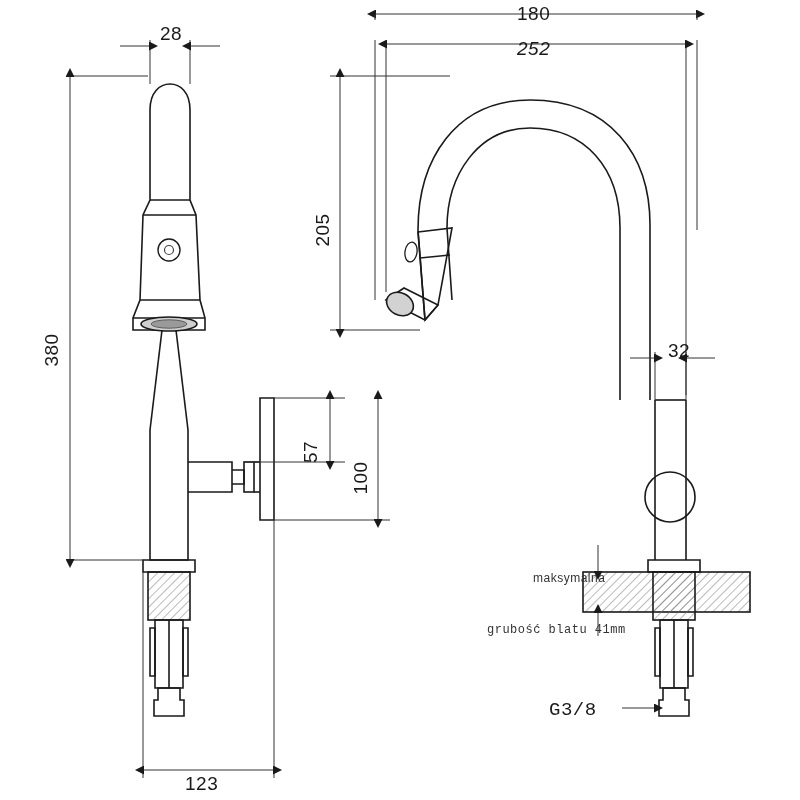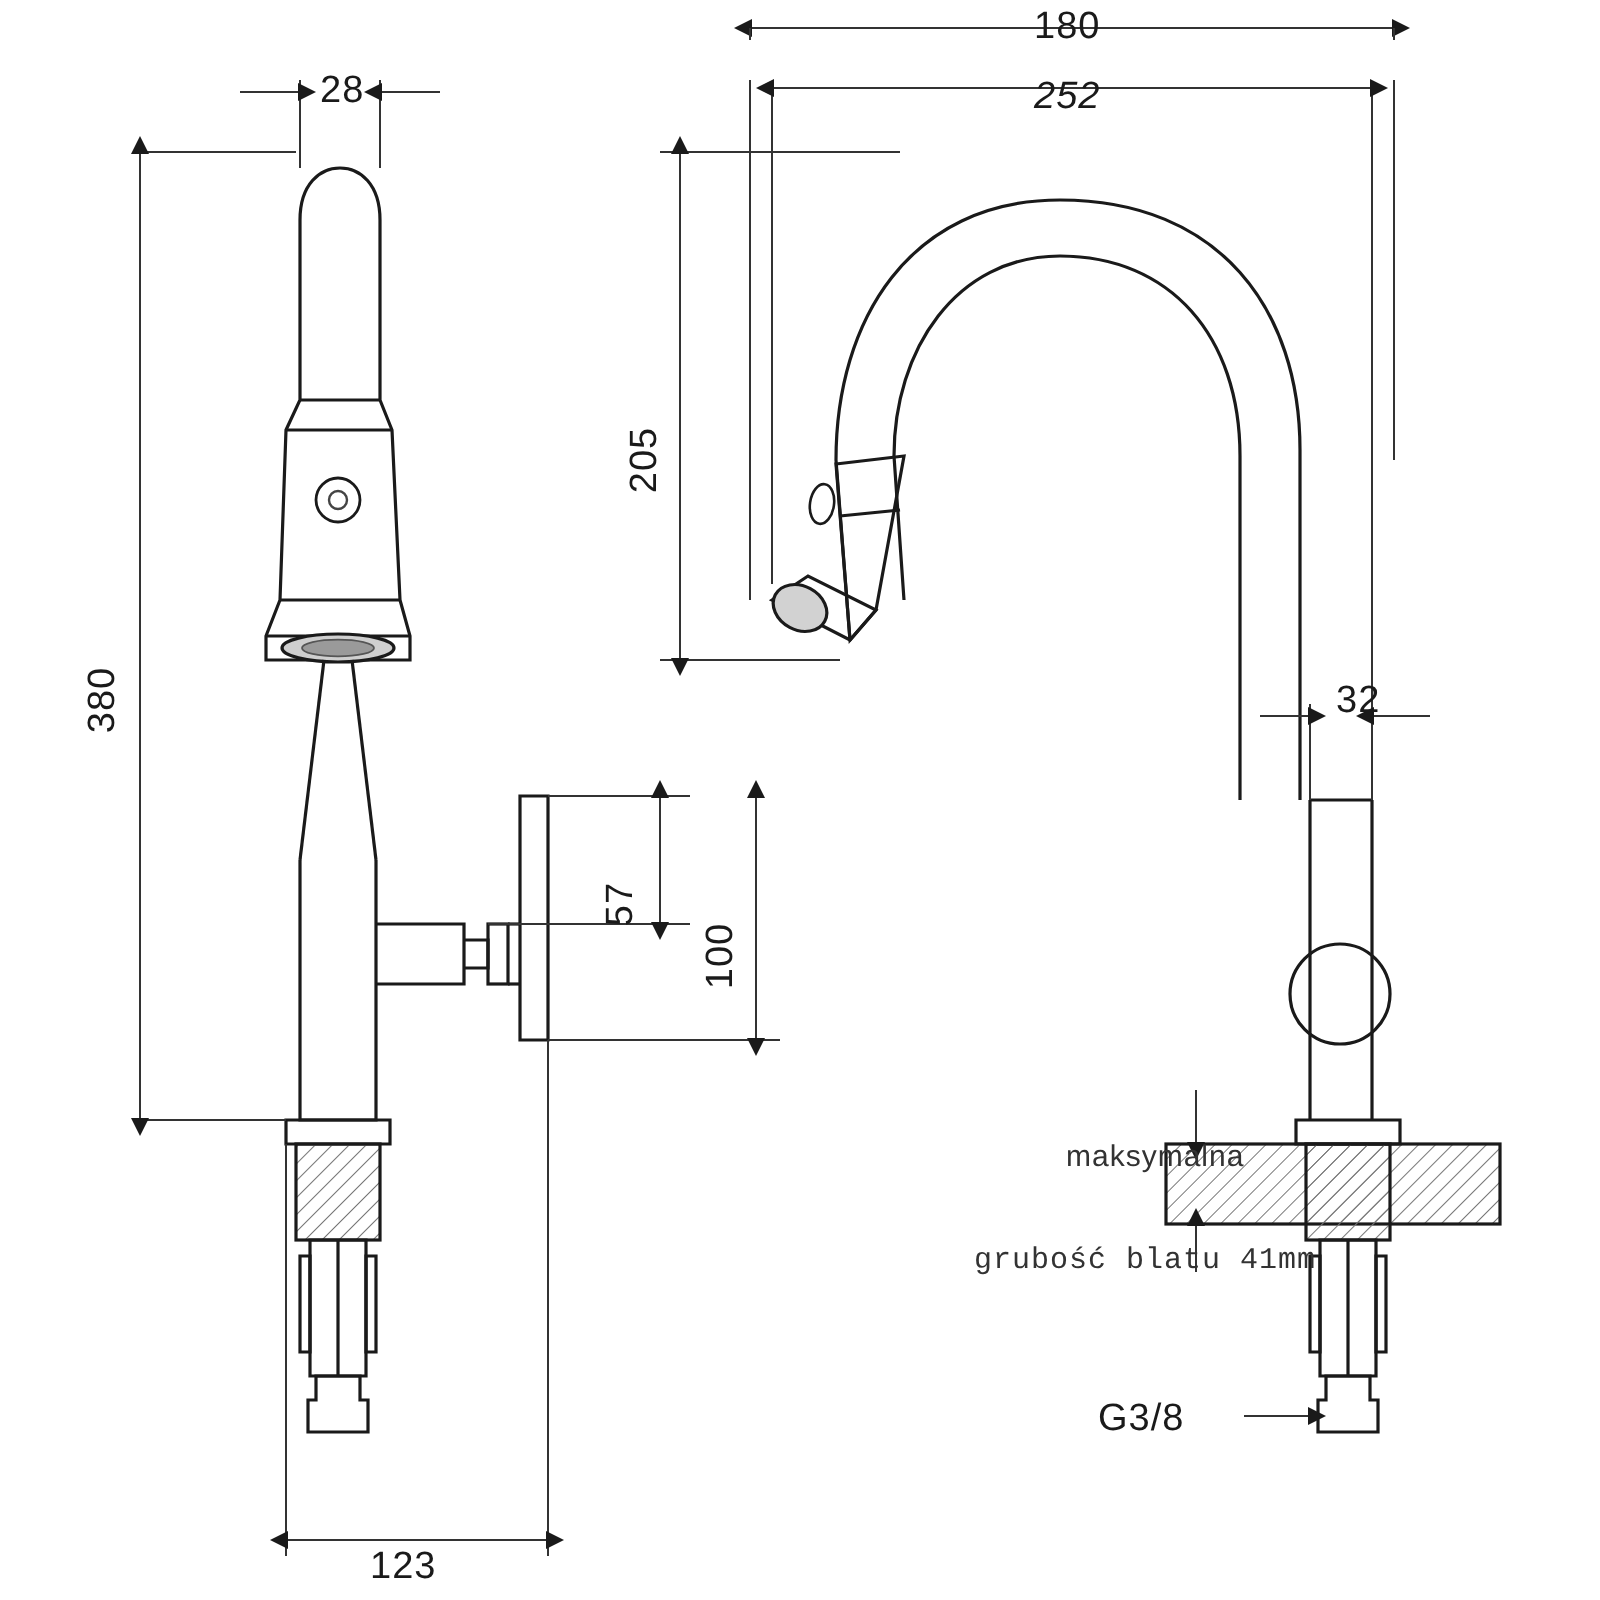--- a/index.html
+++ b/index.html
@@ -13,21 +13,21 @@
   #stage{position:relative;width:800px;height:800px;}
   svg#drawing{position:absolute;left:0;top:0;width:800px;height:800px;}
   .dim-label{
     position:absolute;
     font-family:"Liberation Sans", sans-serif;
     font-size:19px;
     color:#1a1a1a;
     white-space:nowrap;
     letter-spacing:0.5px;
   }
-  .dim-label.small{font-size:15px;color:#333;line-height:13px;text-align:center;}
+  .dim-label.small{font-size:12px;color:#333;line-height:13px;text-align:center;}
   .rot{transform-origin:left top;}
 </style>
 </head>
 <body>
 
 <div id="stage">
 
   <svg id="drawing" viewBox="0 0 800 800">
     <defs>
       <pattern id="hatch" width="6" height="6" patternUnits="userSpaceOnUse" patternTransform="rotate(45)">
@@ -152,36 +152,36 @@
       <line x1="630" y1="358" x2="655" y2="358" marker-end="url(#arrowR)"></line>
       <line x1="686" y1="358" x2="715" y2="358" marker-start="url(#arrowL)"></line>
 
       <line x1="598" y1="545" x2="598" y2="572" marker-end="url(#arrowR)"></line>
       <line x1="598" y1="612" x2="598" y2="636" marker-start="url(#arrowL)"></line>
 
       <line x1="622" y1="708" x2="655" y2="708" marker-end="url(#arrowR)"></line>
     </g>
   </svg>
 
-  <div class="dim-label" style="left:160px;top:35px;text-align:right;">28</div>
+  <div class="dim-label" style="left:160px;top:23px;text-align:right;">28</div>
 
   <div class="dim-label rot" style="left:63px;top:350px;transform:rotate(-90deg) translate(-50%,-100%);">380</div>
 
   <div class="dim-label" style="left:185px;top:773px;">123</div>
 
   <div class="dim-label" style="left:517px;top:3px;">180</div>
 
   <div class="dim-label" style="left:517px;top:38px;font-style:italic;">252</div>
 
   <div class="dim-label rot" style="left:334px;top:230px;transform:rotate(-90deg) translate(-50%,-100%);">205</div>
 
   <div class="dim-label" style="left:668px;top:340px;">32</div>
 
   <div class="dim-label rot" style="left:322px;top:452px;transform:rotate(-90deg) translate(-50%,-100%);">57</div>
 
   <div class="dim-label rot" style="left:372px;top:478px;transform:rotate(-90deg) translate(-50%,-100%);">100</div>
 
   <div class="dim-label small" style="left:533px;top:572px;">maksymalna</div>
   <div class="dim-label small" style="left:487px;top:624px;font-family:Liberation Mono, monospace;">grubość blatu 41mm</div>
 
-  <div class="dim-label" style="left:549px;top:699px;">G3/8</div>
+  <div class="dim-label" style="left:549px;top:699px;font-family:Liberation Mono, monospace;">G3/8</div>
 
 </div>
 
 </body></html>

